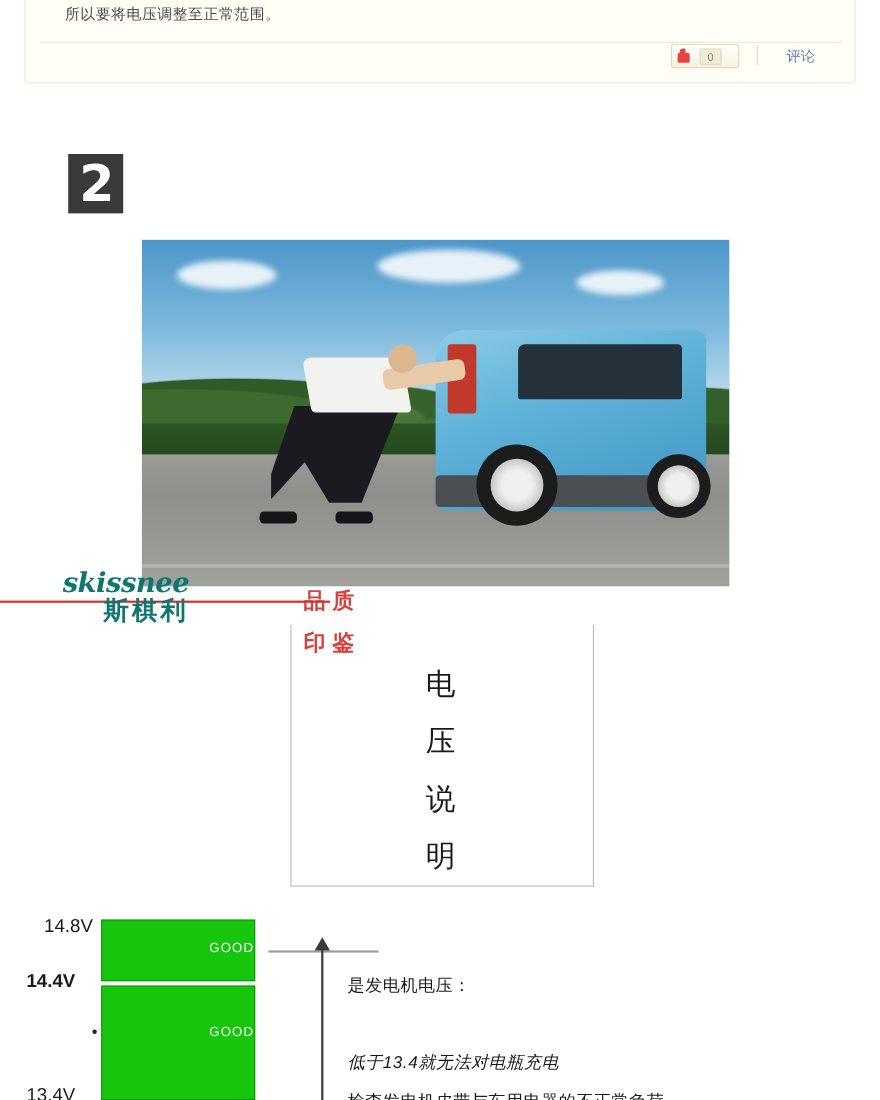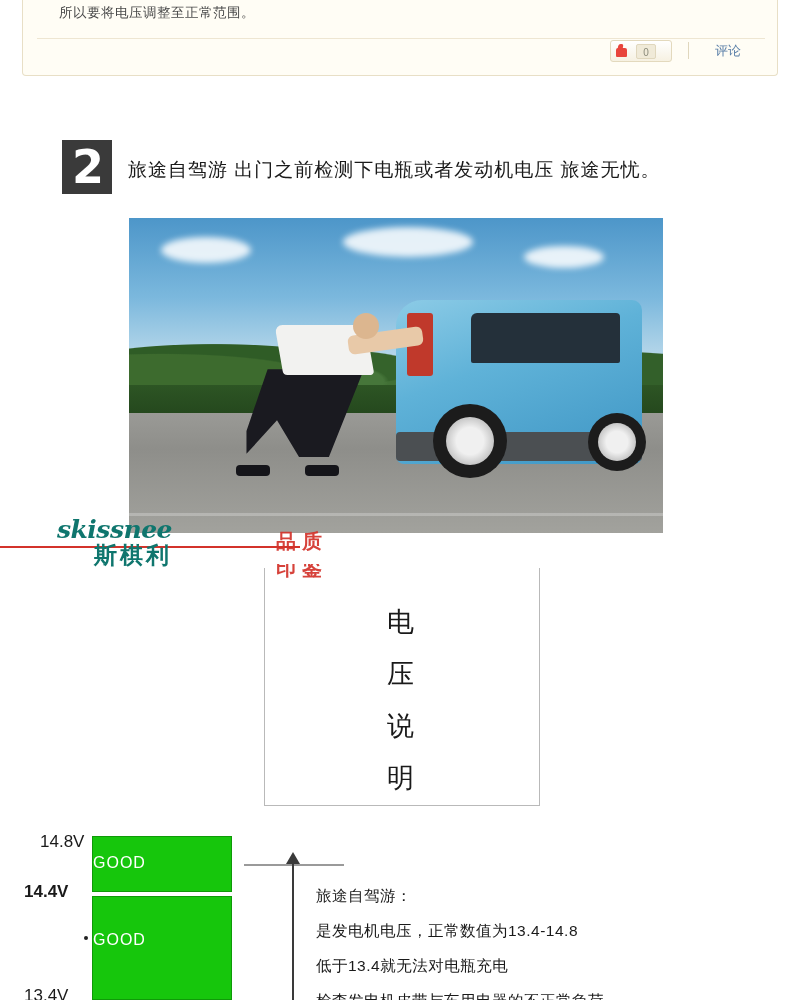--- a/index.html
+++ b/index.html
@@ -320,21 +320,21 @@
   }
   .seal {
     position: absolute;
     left: 276px;
     top: 528px;
     width: 74px;
     height: 68px;
     color: #d3332b;
     font-size: 20px;
     font-weight: bold;
-    line-height: 27px;
+    line-height: 38px;
     letter-spacing: 6px;
     opacity: 0.92;
   }
   .seal-bar {
     position: absolute;
     left: 276px;
     top: 556px;
     width: 74px;
     height: 8px;
     background: #ffffff;
@@ -380,22 +380,22 @@
   .bar {
     position: absolute;
     left: 92px;
     width: 140px;
     background: #16c60c;
     border: 1px solid #0f9a08;
   }
   .bar-label {
     position: absolute;
     width: 100%;
-    text-align: left;
-    font-size: 16px;
+    text-align: right;
+    font-size: 12px;
     color: #ffffff;
     font-family: "Liberation Sans", sans-serif;
     letter-spacing: 1px;
   }
   .axis-dot {
     position: absolute;
     left: 84px;
     width: 4px; height: 4px;
     border-radius: 50%;
     background: #222;
@@ -444,21 +444,20 @@
     <div class="top-card-sep"></div>
     <div class="like-box">
       <span class="thumb-icon"></span>
       <span class="like-count">0</span>
     </div>
     <div class="divider-v"></div>
     <div class="comment-link">评论</div>
   </div>
 
   <div class="num-badge">2</div>
-  <div class="sec-title">旅途自驾游 出门之前检测下电瓶或者发动机电压 旅途无忧。</div>
 
   <div class="photo">
     <div class="sky"></div>
     <div class="cloud" style="left:6%;top:6%;width:90px;height:26px;"></div>
     <div class="cloud" style="left:40%;top:3%;width:130px;height:30px;"></div>
     <div class="cloud" style="left:74%;top:9%;width:80px;height:22px;"></div>
     <div class="trees"></div>
     <div class="hedge"></div>
     <div class="road">
       <div class="road-line"></div>
@@ -507,18 +506,17 @@
     </div>
     <div class="bar" style="top:68px; height:104px;">
       <div class="bar-label" style="top:34px;">GOOD</div>
     </div>
   </div>
 
   <div class="arrow-top"></div>
   <div class="arrow-head"></div>
   <div class="arrow-line"></div>
 
-  <div class="desc-line" style="top:886px;">旅途自驾游：</div>
-  <div class="desc-line" style="top:921px;">是发电机电压，正常数值为13.4-14.8</div>
-  <div class="desc-line" style="top:956px;">低于13.4就无法对电瓶充电</div>
+  <div class="desc-line" style="top:886px;">是发电机电压：</div>
+  <div class="desc-line" style="top:956px;font-style:italic;">低于13.4就无法对电瓶充电</div>
   <div class="desc-line" style="top:991px;">检查发电机皮带与车用电器的不正常负荷</div>
 
 </div>
 
 </body></html>

